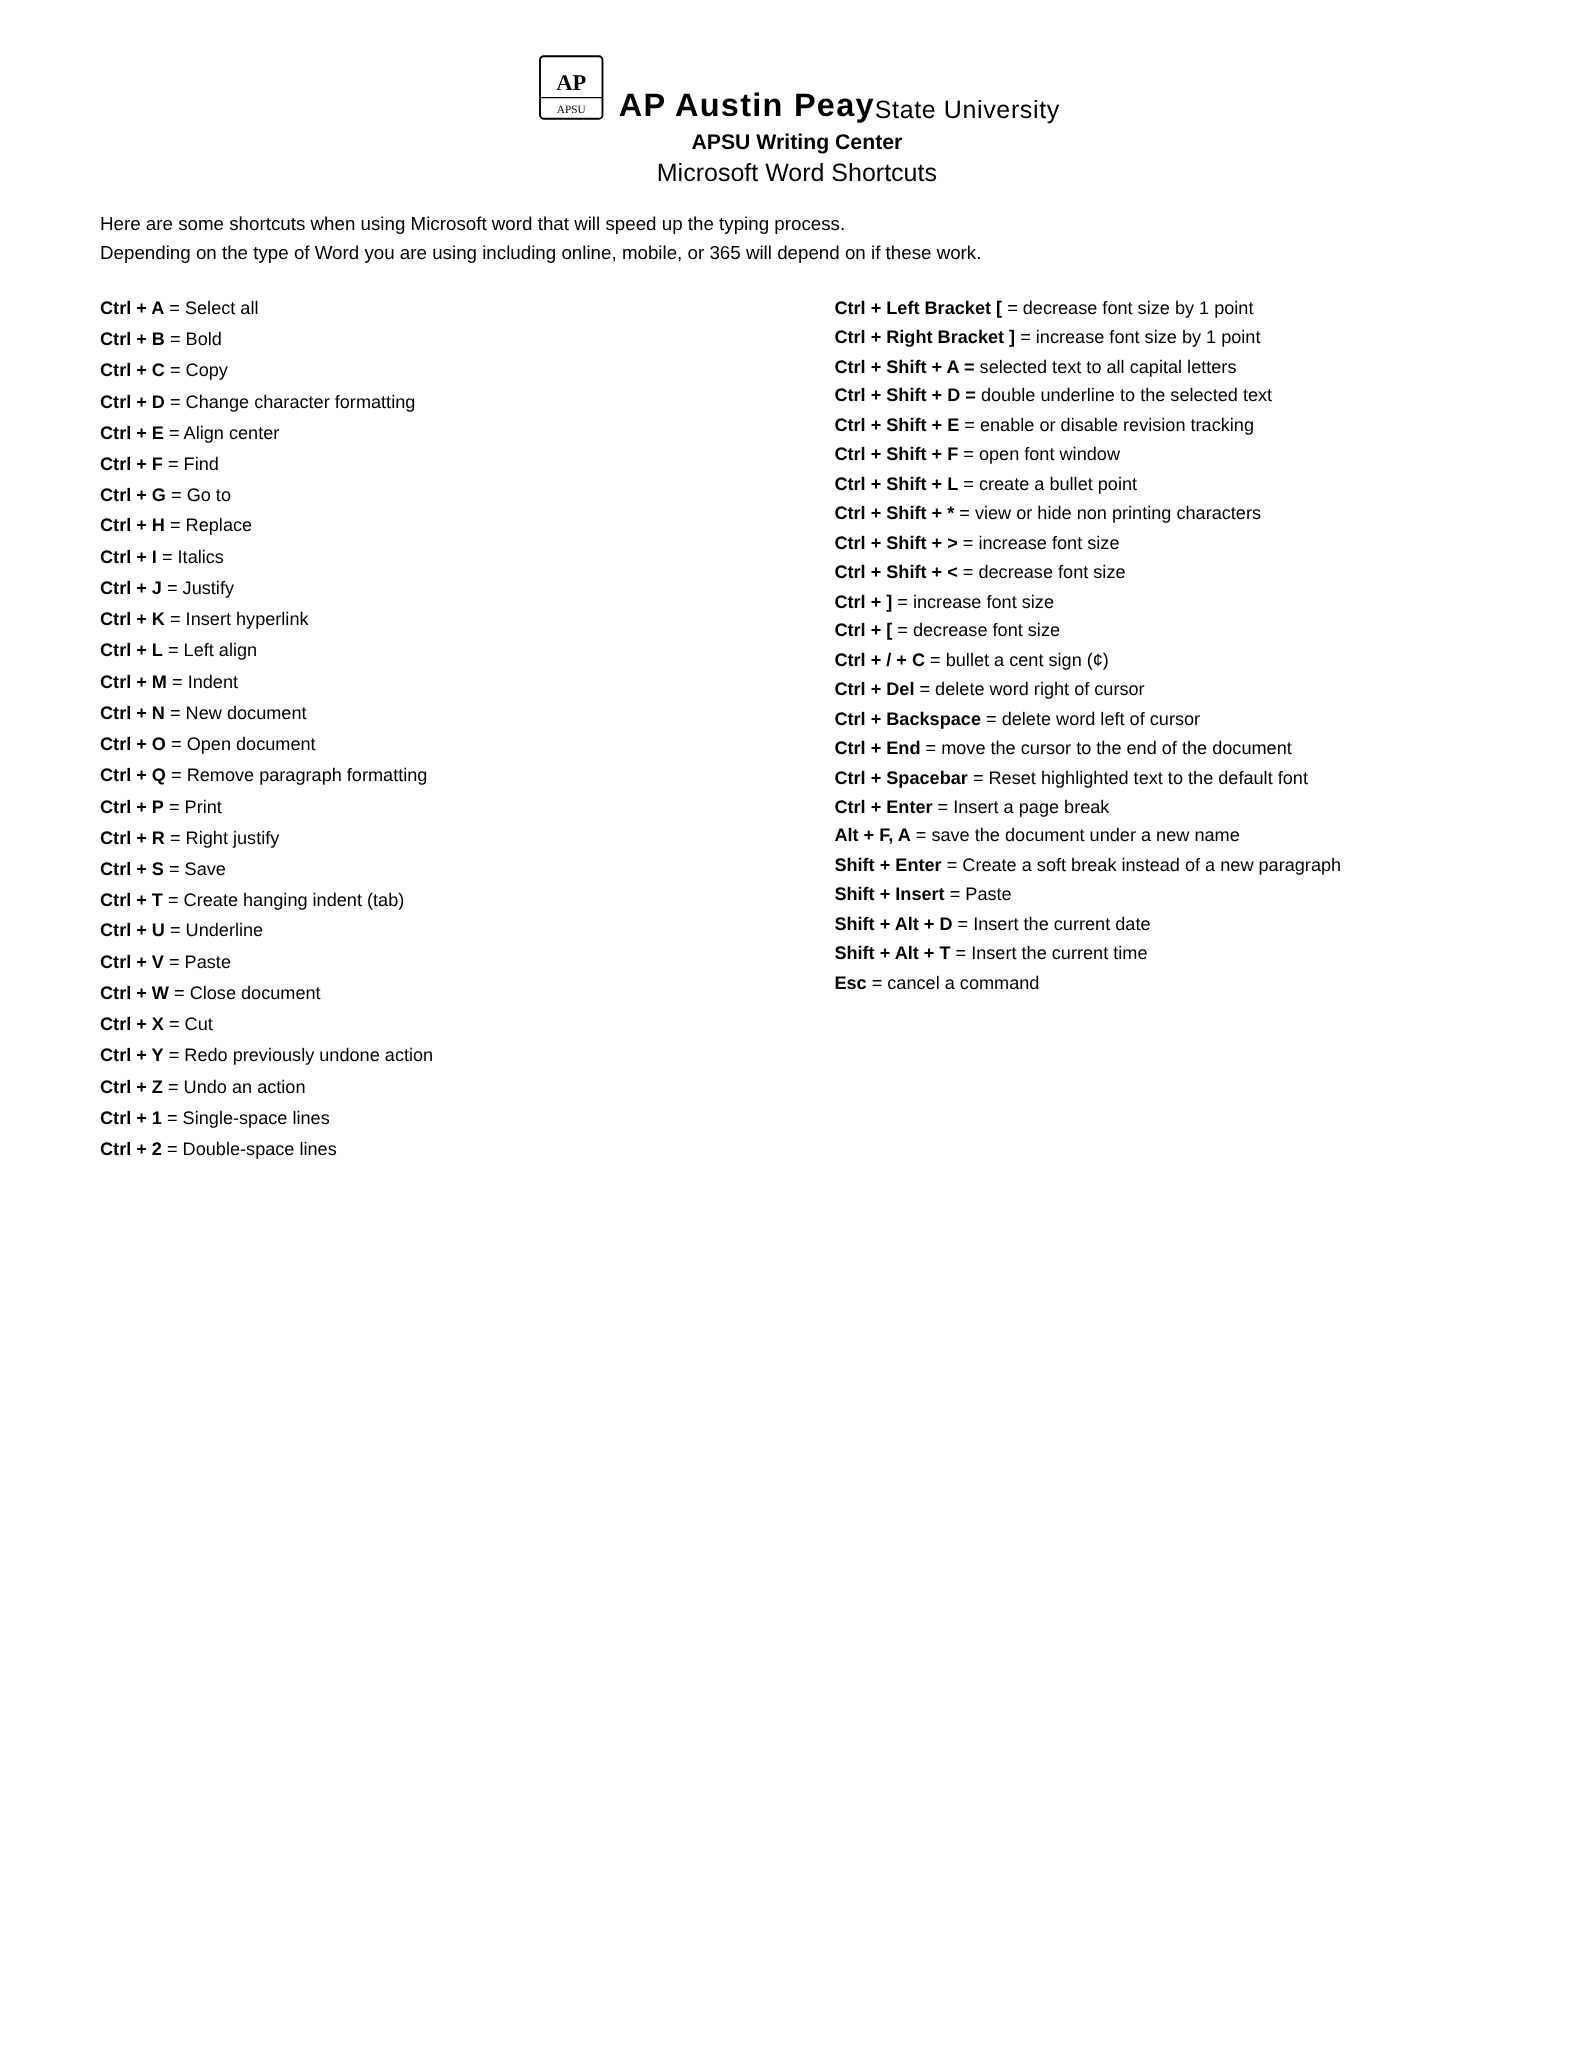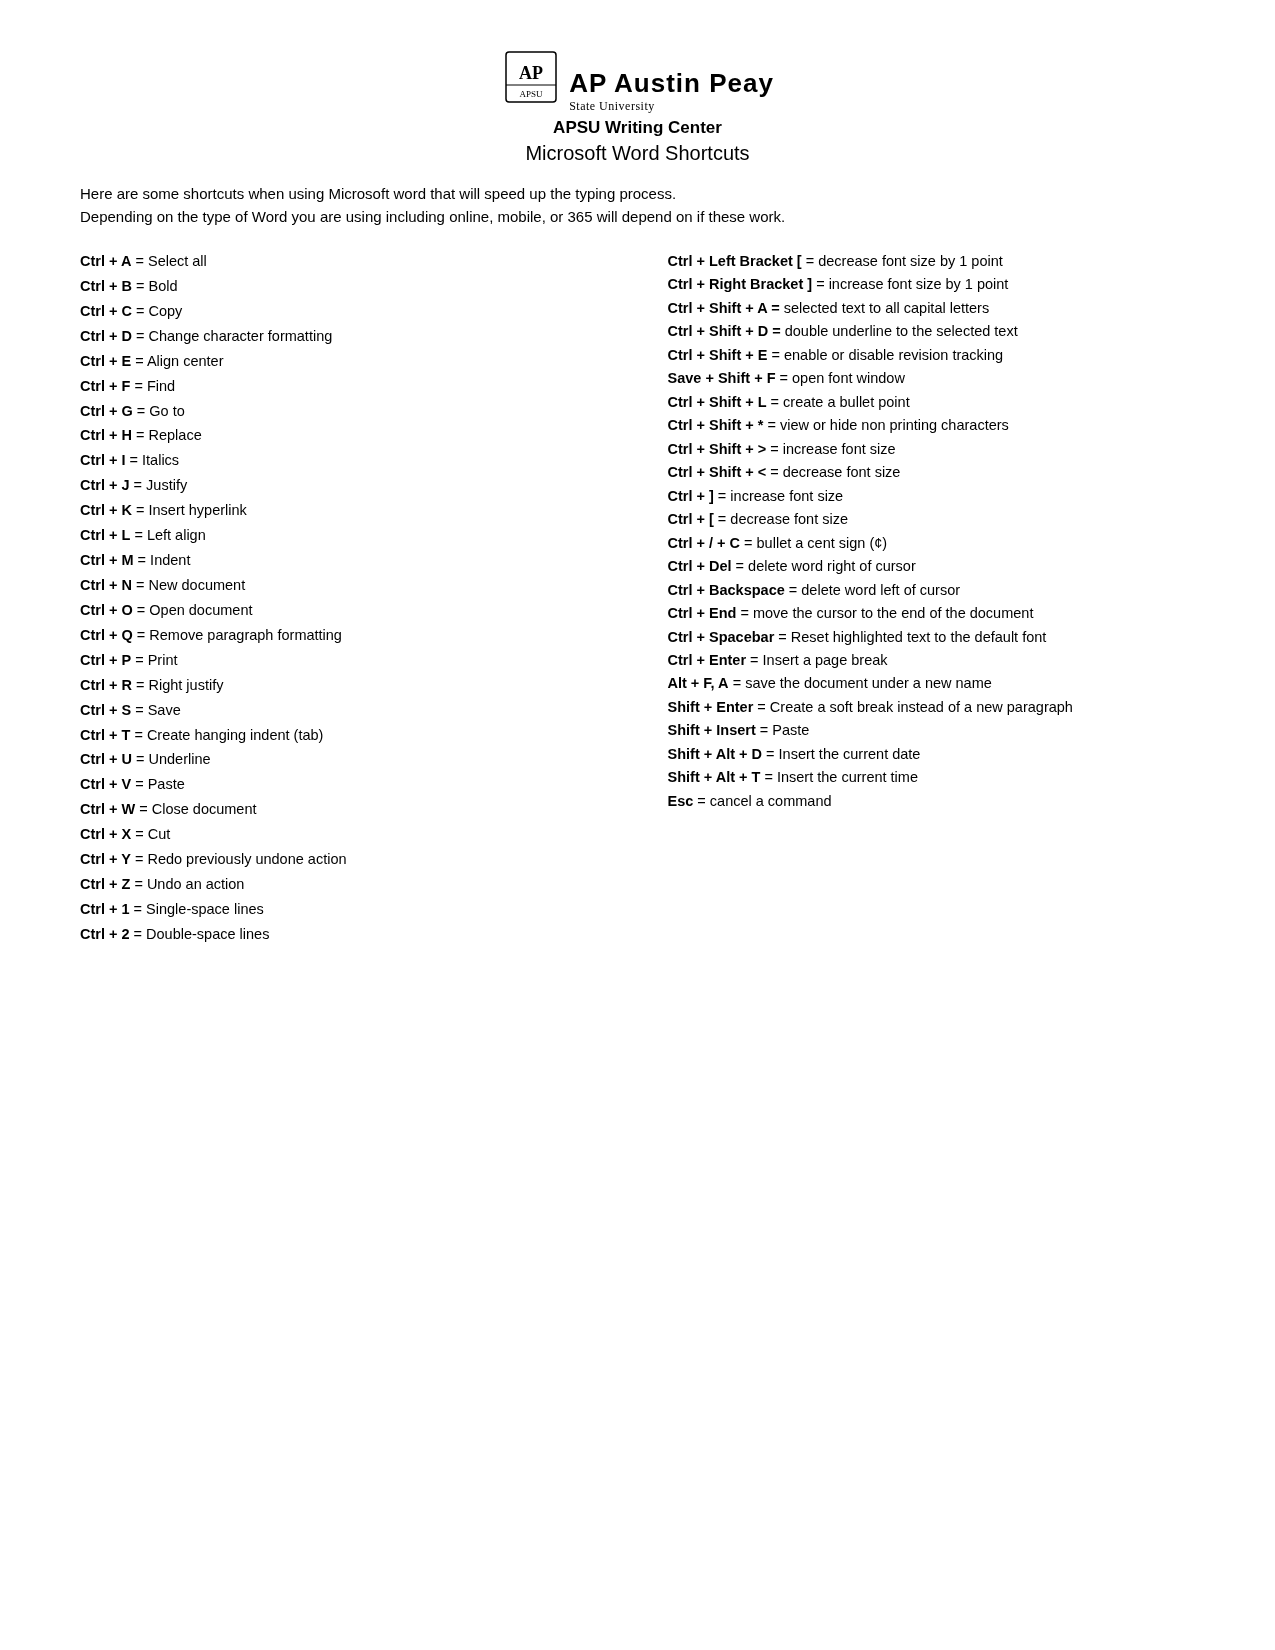--- a/index.html
+++ b/index.html
@@ -31,35 +31,35 @@
     }
 
     .logo-icon {
       width: 60px;
       height: 60px;
       margin-right: 8px;
     }
 
     .logo-text-block {
       display: flex;
-      flex-direction: column;
-      align-items: flex-start;
+      flex-direction: row;
+      align-items: flex-end;
       margin-top: 28px;
     }
 
     .logo-apsu {
       font-size: 26px;
       font-weight: bold;
       font-family: Arial, sans-serif;
       letter-spacing: 1px;
     }
 
     .logo-state {
-      font-size: 12px;
-      font-family: Liberation Serif, serif;
+      font-size: 20px;
+      font-family: Liberation Sans, sans-serif;
       letter-spacing: 0.5px;
     }
 
     .center-title {
       font-size: 17px;
       font-weight: bold;
       font-family: Arial, sans-serif;
       margin-bottom: 4px;
     }
 
@@ -163,21 +163,21 @@
       <div class="shortcut-item"><span class="key">Ctrl + Z</span><span> = Undo an action</span></div>
       <div class="shortcut-item"><span class="key">Ctrl + 1</span><span> = Single-space lines</span></div>
       <div class="shortcut-item"><span class="key">Ctrl + 2</span><span> = Double-space lines</span></div>
     </div>
   <div class="right-col" id="right-col">
       <div class="shortcut-item"><span class="key">Ctrl + Left Bracket [</span><span> = decrease font size by 1 point</span></div>
       <div class="shortcut-item"><span class="key">Ctrl + Right Bracket ]</span><span> = increase font size by 1 point</span></div>
       <div class="shortcut-item"><span class="key">Ctrl + Shift + A = </span><span> selected text to all capital letters</span></div>
       <div class="shortcut-item"><span class="key">Ctrl + Shift + D = </span><span> double underline to the selected text</span></div>
       <div class="shortcut-item"><span class="key">Ctrl + Shift + E</span><span> = enable or disable revision tracking</span></div>
-      <div class="shortcut-item"><span class="key">Save + Shift + F</span><span> = open font window</span></div>
+      <div class="shortcut-item"><span class="key">Ctrl + Shift + F</span><span> = open font window</span></div>
       <div class="shortcut-item"><span class="key">Ctrl + Shift + L</span><span> = create a bullet point</span></div>
       <div class="shortcut-item"><span class="key">Ctrl + Shift + *</span><span> = view or hide non printing characters</span></div>
       <div class="shortcut-item"><span class="key">Ctrl + Shift + &gt;</span><span> = increase font size</span></div>
       <div class="shortcut-item"><span class="key">Ctrl + Shift + &lt;</span><span> = decrease font size</span></div>
       <div class="shortcut-item"><span class="key">Ctrl + ]</span><span> = increase font size</span></div>
       <div class="shortcut-item"><span class="key">Ctrl + [</span><span> = decrease font size</span></div>
       <div class="shortcut-item"><span class="key">Ctrl + / + C</span><span> = bullet a cent sign (¢)</span></div>
       <div class="shortcut-item"><span class="key">Ctrl + Del</span><span> = delete word right of cursor</span></div>
       <div class="shortcut-item"><span class="key">Ctrl + Backspace</span><span> = delete word left of cursor</span></div>
       <div class="shortcut-item"><span class="key">Ctrl + End</span><span> = move the cursor to the end of the document</span></div>

